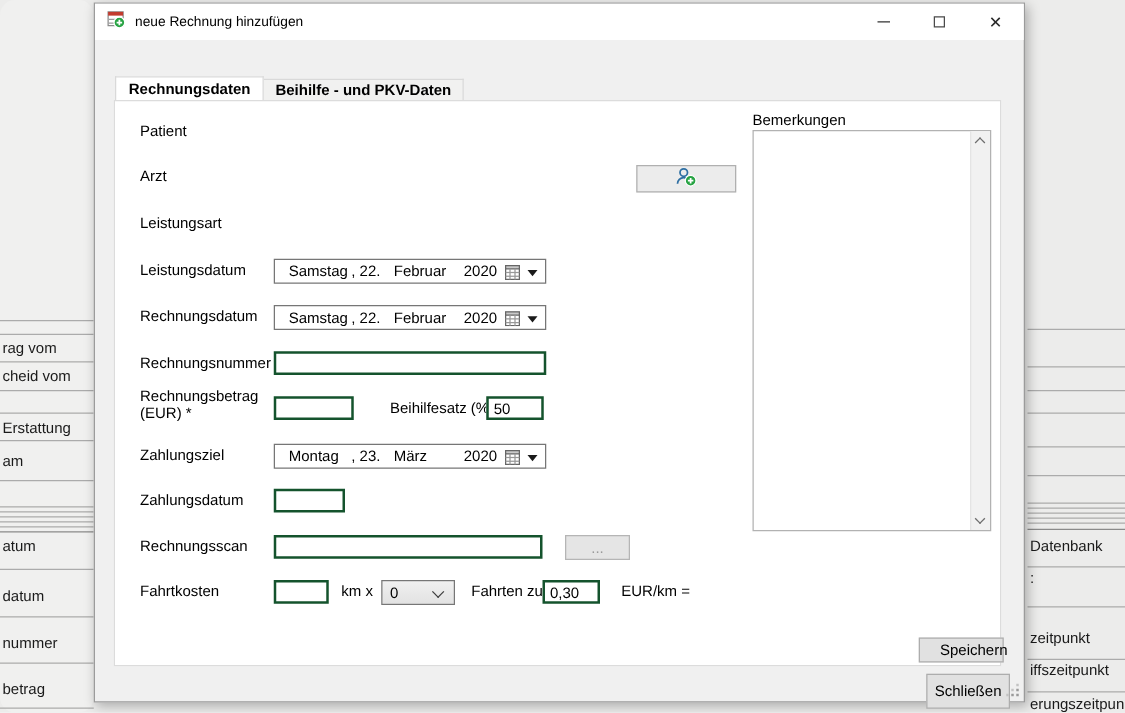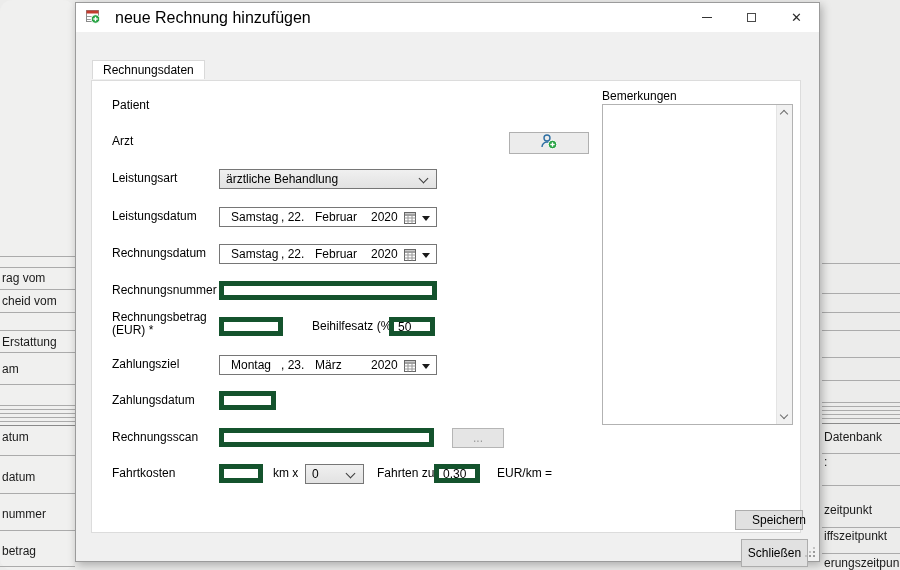--- a/index.html
+++ b/index.html
@@ -11,30 +11,30 @@
   .hline { position:absolute; left:0; width:100%; height:1px; background:#ababab; }
   .hline.dark { background:#8a8a8a; }
   .bg-text { position:absolute; left:2px; font-size:12px; color:#1a1a1a; white-space:nowrap; }
 
   
   .dialog { position:absolute; left:75px; top:2px; width:745px; height:560px;
     background:#f0f0f0; border:1px solid #9b9b9b;
     box-shadow:2px 3px 9px rgba(0,0,0,.28); }
   .titlebar { position:absolute; left:0; top:0; width:100%; height:29px; background:#ffffff;
     display:flex; align-items:center; padding-left:9px; }
-  .titlebar .title { font-size:16px; color:#000; margin-left:14px; flex:1; }
+  .titlebar .title { font-size:11px; color:#000; margin-left:7px; flex:1; }
   .winbtn { width:45px; height:29px; display:flex; align-items:center; justify-content:center; }
   .min-bar { width:10px; height:1px; background:#333; display:block; }
   .max-box { width:9px; height:9px; border:1px solid #4a4a4a; display:block; }
   .close-x { font-size:13px; color:#2b2b2b; line-height:13px; }
 
   
   .tabstrip { position:absolute; left:16px; top:57px; display:flex; align-items:flex-end; z-index:4; }
   .tab { font-size:12px; color:#000; background:#f1f1f0; border:1px solid #d9d9d9; border-bottom:none;
-    height:17px; line-height:17px; padding:0 9px; margin-right:-1px; margin-top:3px; }
+    height:17px; line-height:17px; padding:0 9px; margin-right:-1px; margin-top:3px;font-weight:bold; }
   .tab.active { background:#fff; height:19px; line-height:19px; padding:0 10px; margin-top:0;
     position:relative; z-index:5; }
 
   .panel { position:absolute; left:15px; top:77px; width:710px; height:453px;
     background:#ffffff; border:1px solid #dcdcdc; }
 
   .flabel { position:absolute; font-size:12px; color:#000; white-space:pre-line; line-height:13px; }
 
   .combo { position:absolute; width:218px; height:20px;
     background:linear-gradient(#f0f0f0,#e2e2e2); border:1px solid #767676;
@@ -44,21 +44,21 @@
 
   .datepicker { position:absolute; width:218px; height:20px; background:#fff;
     border:1px solid #767676; display:flex; align-items:center; padding-left:11px;
     font-size:12px; color:#000; }
   .dseg { display:inline-block; white-space:pre; }
   .dseg.s1{width:50px}.dseg.s2{width:34px}.dseg.s3{width:56px}.dseg.s4{width:36px}
   .cal-icon { position:absolute; right:20px; top:4px; }
   .dd-tri { position:absolute; right:6px; top:8px; width:0; height:0;
     border-left:4px solid transparent; border-right:4px solid transparent; border-top:5px solid #1a1a1a; }
 
-  .tin { position:absolute; height:19px; border:5px solid #14532d; background:#fff;
+  .tin { position:absolute; height:19px; border:2px solid #14532d; background:#fff;
     font-size:12px; font-family:"Liberation Sans",sans-serif; padding:0 4px; color:#000; }
 
   .addbtn { position:absolute; left:417px; top:51px; width:80px; height:22px;
     background:#ececec; border:1px solid #b0b0b0; display:flex; align-items:center; justify-content:center; }
   .browsebtn { position:absolute; left:360px; top:347px; width:52px; height:20px;
     background:#e5e5e5; border:1px solid #b5b5b5; color:#9a9a9a; font-size:12px;
     font-family:"Liberation Sans",sans-serif; }
   .btn { position:absolute; background:#e1e1e1; border:1px solid #adadad; font-size:12px;
     color:#000; font-family:"Liberation Sans",sans-serif; }
   .btn-speichern { left:643px; top:429px; width:68px; height:20px;padding-left:16px; }
@@ -153,44 +153,41 @@
     <span class="winbtn">
         <span class="max-box"></span>
       </span>
     <span class="winbtn">
         <span class="close-x">✕</span>
       </span>
   </div>
 
   <div class="tabstrip">
     <div class="tab active">Rechnungsdaten</div>
+    <div class="tab">Beihilfe - und PKV-Daten</div>
   </div>
 
   <div class="panel">
 
     <span class="flabel" style="left:20px; top:18px">Patient</span>
 
     <span class="flabel" style="left:20px; top:54px">Arzt</span>
     <button class="addbtn">
       <span>
         <svg width="22" height="17" viewBox="0 0 22 17">
           <circle cx="9" cy="5" r="3" fill="none" stroke="#2e6fa3" stroke-width="1.4"></circle>
           <path d="M4 14 a5 5 0 0 1 10 0" fill="none" stroke="#2e6fa3" stroke-width="1.4"></path>
           <circle cx="14.5" cy="11.5" r="4.3" fill="#27a343" stroke="#ffffff"></circle>
           <line x1="14.5" y1="9.3" x2="14.5" y2="13.7" stroke="#ffffff" stroke-width="1.4"></line>
           <line x1="12.3" y1="11.5" x2="16.7" y2="11.5" stroke="#ffffff" stroke-width="1.4"></line>
         </svg>
       </span>
     </button>
 
     <span class="flabel" style="left:20px; top:91px">Leistungsart</span>
-    <div class="combo" style="left:127px; top:88px">
-      <span>ärztliche Behandlung</span>
-      <span class="chev"></span>
-    </div>
 
     <span class="flabel" style="left:20px; top:129px">Leistungsdatum</span>
     <div class="datepicker" style="left:127px; top:126px">
       <span class="dseg s1">Samstag</span>
         <span class="dseg s2">, 22.</span>
         <span class="dseg s3">Februar</span>
         <span class="dseg s4">2020</span>
       <span class="cal-icon">
         <svg width="12" height="12" viewBox="0 0 12 12">
             <rect x="0.5" y="0.5" width="11" height="11" fill="#fff" stroke="#666"></rect>

